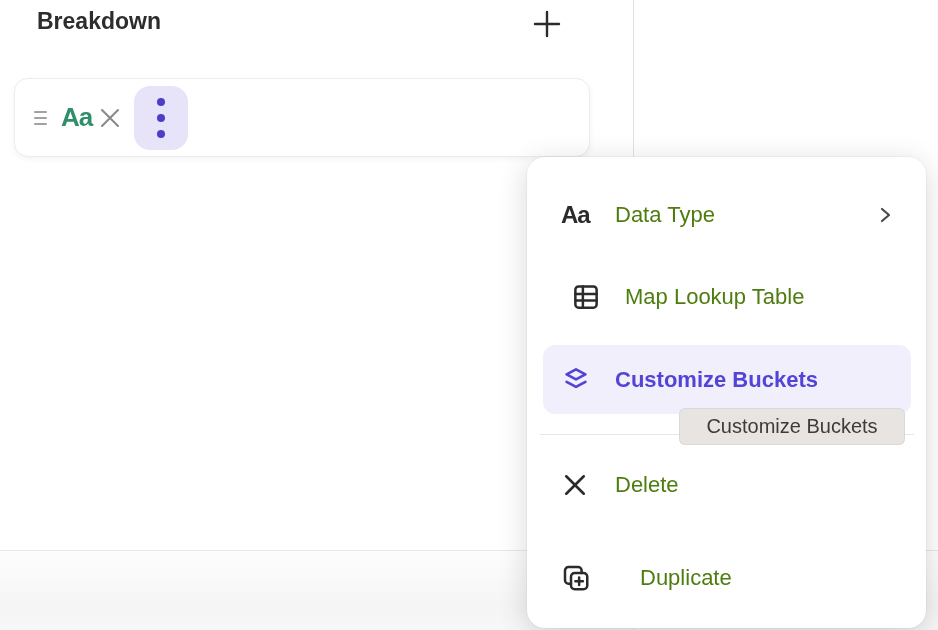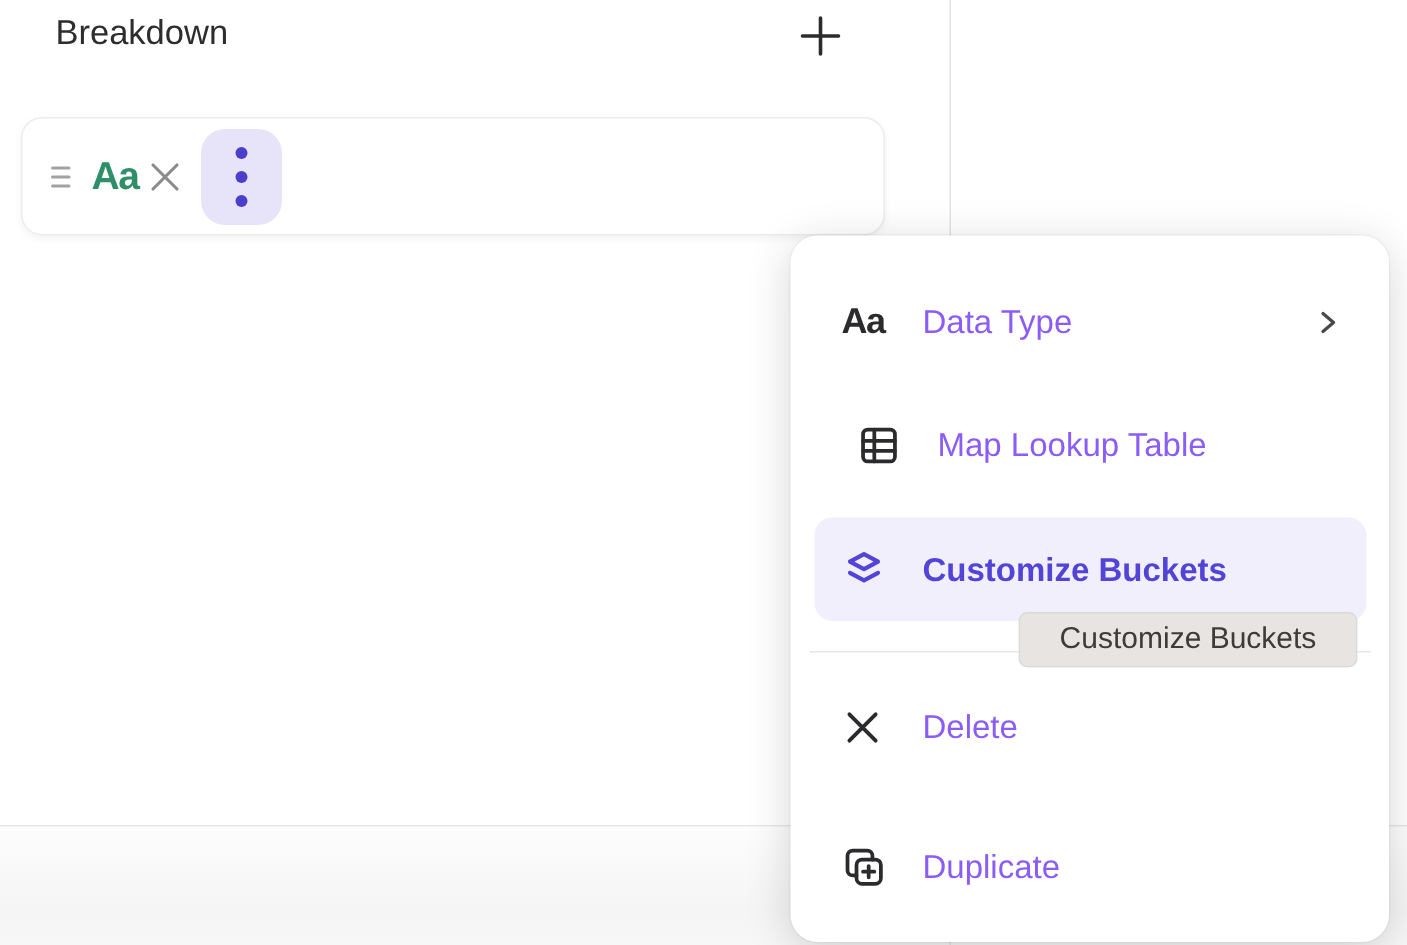--- a/index.html
+++ b/index.html
@@ -14,21 +14,21 @@
 
   
   .v-divider{position:absolute;left:633px;top:0;width:1px;height:630px;background:#e3e3e3;z-index:1;}
 
   
   .footer-divider{position:absolute;left:0;top:550px;width:938px;height:1px;background:#e8e8e8;z-index:1;}
   .footer-area{position:absolute;left:0;top:551px;width:938px;height:79px;z-index:0;
     background:linear-gradient(180deg,#fdfdfd 0%,#f5f5f5 70%,#f7f7f7 100%);}
 
   
-  .panel-title{position:absolute;left:37px;top:8px;font-size:23px;font-weight:400;color:#2d2d30;z-index:2;}
+  .panel-title{position:absolute;left:37px;top:8px;font-size:23px;font-weight:700;color:#2d2d30;z-index:2;}
   .add-btn{position:absolute;left:529px;top:6px;width:36px;height:36px;display:flex;align-items:center;justify-content:center;
     background:transparent;border:none;cursor:pointer;z-index:2;}
 
   
   .field-card{position:absolute;left:14px;top:78px;width:576px;height:79px;background:#ffffff;
     border:1px solid #ececec;border-radius:14px;box-shadow:0 2px 6px rgba(0,0,0,.05);
     display:flex;align-items:center;z-index:2;box-sizing:border-box;}
   .grip{margin-left:19px;display:flex;flex-direction:column;gap:4px;}
   .grip i{display:block;width:13px;height:2px;background:#a2a2a2;border-radius:1px;}
   .type-badge{margin-left:14px;font-size:26px;font-weight:700;color:#2f8f69;letter-spacing:-1px;}
@@ -37,29 +37,29 @@
   .kebab-btn{width:54px;height:64px;border-radius:16px;background:#e7e4f9;border:none;cursor:pointer;
     display:flex;flex-direction:column;align-items:center;justify-content:center;gap:8px;margin-right:7px;}
   .kebab-btn i{display:block;width:8px;height:8px;border-radius:50%;background:#4a3ecb;}
 
   
   .menu{position:absolute;left:527px;top:157px;width:399px;height:471px;background:#ffffff;border-radius:18px;
     box-shadow:0 6px 30px rgba(0,0,0,.16),0 0 0 1px rgba(0,0,0,.03);z-index:5;}
   .menu-item{position:absolute;left:0;width:100%;height:70px;display:flex;align-items:center;
     padding-left:34px;box-sizing:border-box;cursor:pointer;background:transparent;border:none;font-family:inherit;text-align:left;}
   .menu-item .mi-icon{width:54px;display:flex;align-items:center;color:#2b2b2e;}
-  .menu-item .mi-label{font-size:22px;color:#8b5cf6;}
+  .menu-item .mi-label{font-size:22px;color:#4d7c0f;}
   .mi-aa{font-size:24px;font-weight:700;color:#2b2b2e;letter-spacing:-1px;}
   .item-1{top:23px;}
   .item-2{top:105px;padding-left:44px;}
   .item-3{top:188px;height:69px;margin:0 0 0 16px;width:368px;background:#f1effb;border-radius:12px;padding-left:18px;}
   .item-3 .mi-icon{color:#5244d6;}
   .item-3 .mi-label{color:#5244d6;font-weight:700;}
   .item-4{top:293px;}
-  .item-5{top:386px;}
+  .item-5{top:386px;gap:25px;}
   .submenu-chevron{position:absolute;right:32px;color:#4b4b4e;display:flex;align-items:center;}
   .menu-divider{position:absolute;left:13px;top:277px;width:374px;height:1px;background:#e6e6e6;}
 
   
   .tooltip{position:absolute;left:152px;top:251px;width:226px;height:37px;background:#e7e4e1;
     border:1px solid rgba(0,0,0,.05);border-radius:6px;display:flex;align-items:center;justify-content:center;
     font-size:20px;color:#3e3b38;z-index:6;box-sizing:border-box;}
 
   svg{display:block;}
 </style>

